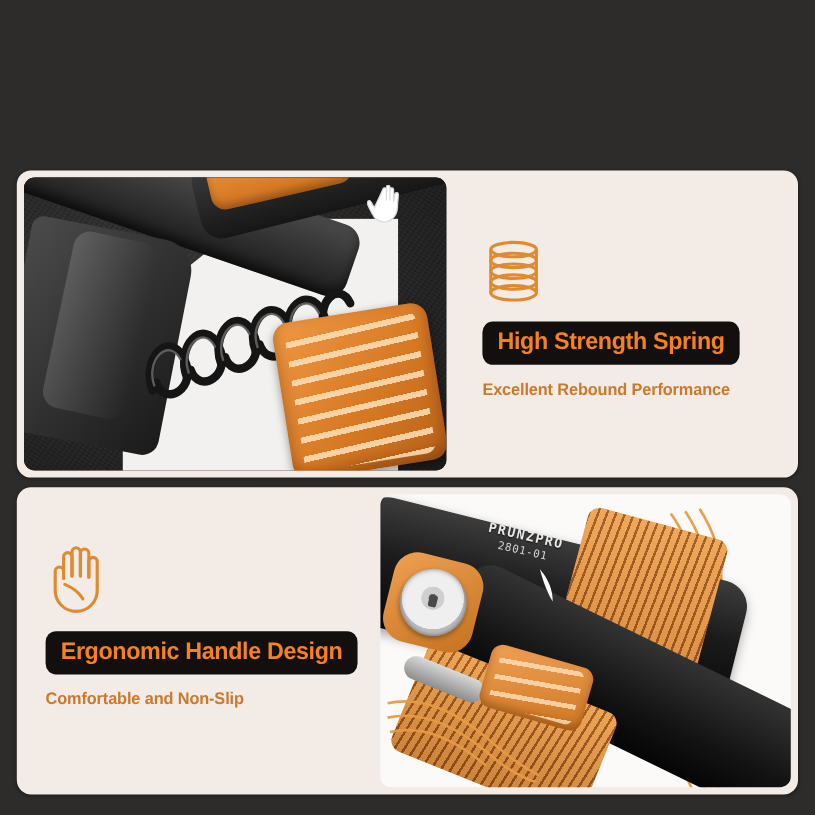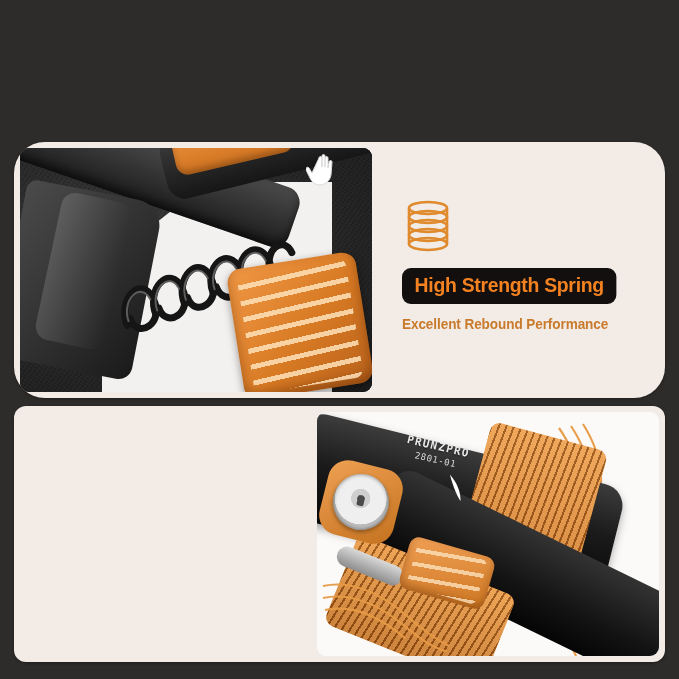--- a/index.html
+++ b/index.html
@@ -29,21 +29,21 @@
   }
 
   
   .card{
     position:absolute;
     background:#F2EBE6;
     border-radius:12px;
     overflow:hidden;
     box-shadow:0 1px 3px rgba(0,0,0,.35);
   }
-  #card-spring{left:14px;top:142px;width:651px;height:256px;border-radius:31px;}
+  #card-spring{left:14px;top:142px;width:651px;height:256px;}
   #card-handle{left:14px;top:406px;width:651px;height:256px;}
 
   
   .photo{position:absolute;overflow:hidden;}
   #photo-spring{
     left:6px;top:6px;width:352px;height:244px;
     border-radius:9px;
     background:#131313;
   }
   #photo-handle{
@@ -270,20 +270,34 @@
           <path d="M45 10 L45 46"></path>
         </g>
       </svg>
       <div class="pill">High Strength Spring</div>
       <div class="subtext">Excellent Rebound Performance</div>
     </div>
   </div>
 
   <div class="card" id="card-handle">
 
+    <div class="feature" id="feature-handle">
+      <svg class="ficon" width="54" height="58" viewBox="0 0 54 58">
+        <g fill="none" stroke="#E08A2E" stroke-width="2.6" stroke-linecap="round" stroke-linejoin="round">
+          <path d="M15 28 L15 10 a3.5 3.5 0 0 1 7 0 L22 26"></path>
+          <path d="M22 26 L22 6 a3.5 3.5 0 0 1 7 0 L29 26"></path>
+          <path d="M29 26 L29 7 a3.5 3.5 0 0 1 7 0 L36 27"></path>
+          <path d="M36 27 L36 14 a3.5 3.5 0 0 1 7 0 L43 34"></path>
+          <path d="M15 22 a3.5 3.5 0 0 0 -7 0 L8 38 a17.5 17.5 0 0 0 35 0 L43 34"></path>
+          <path d="M16 33 C 23 36, 28 40, 31 45"></path>
+        </g>
+      </svg>
+      <div class="pill">Ergonomic Handle Design</div>
+      <div class="subtext">Comfortable and Non-Slip</div>
+    </div>
 
     <div class="photo" id="photo-handle">
       <div class="p2-bg"></div>
 
       <svg class="p2-lines" viewBox="0 0 120 240">
         <g fill="none" stroke="#E79A45" stroke-width="2.2" opacity=".95">
           <path d="M16 6 C 40 40, 38 70, 22 104 C 6 140, 10 190, 34 236"></path>
           <path d="M28 4 C 52 40, 50 72, 34 106 C 18 142, 22 192, 46 238"></path>
           <path d="M40 2 C 64 40, 62 74, 46 108 C 30 144, 34 194, 58 240"></path>
         </g>

